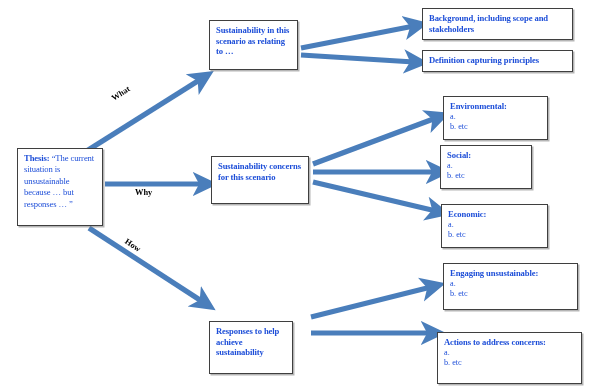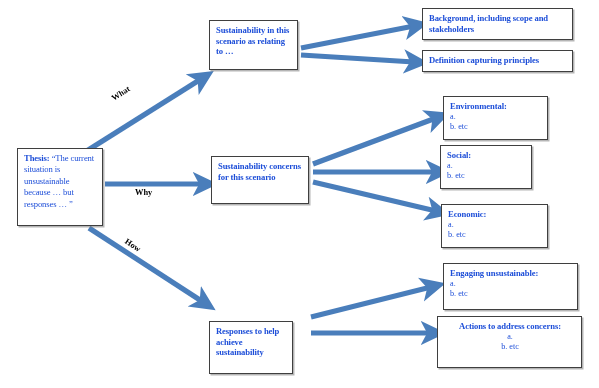--- a/index.html
+++ b/index.html
@@ -161,21 +161,21 @@
   </div>
 
   <div class="node" style="left:443px; top:263px; width:135px; height:47px;">
     <div class="inner">
       <div class="title">Engaging unsustainable:</div>
       <div class="sub">a.</div>
       <div class="sub">b. etc</div>
     </div>
   </div>
 
-  <div class="node" style="left:437px; top:316px; width:145px; height:52px;text-align:center;">
+  <div class="node" style="left:437px; top:332px; width:145px; height:52px;">
     <div class="inner">
       <div class="title">Actions to address concerns:</div>
       <div class="sub">a.</div>
       <div class="sub">b. etc</div>
     </div>
   </div>
 
   <div class="edge-label" style="left:110px; top:95px; transform: rotate(-32deg); transform-origin: left top;">What</div>
 
   <div class="edge-label" style="left:135px; top:188px;">Why</div>

